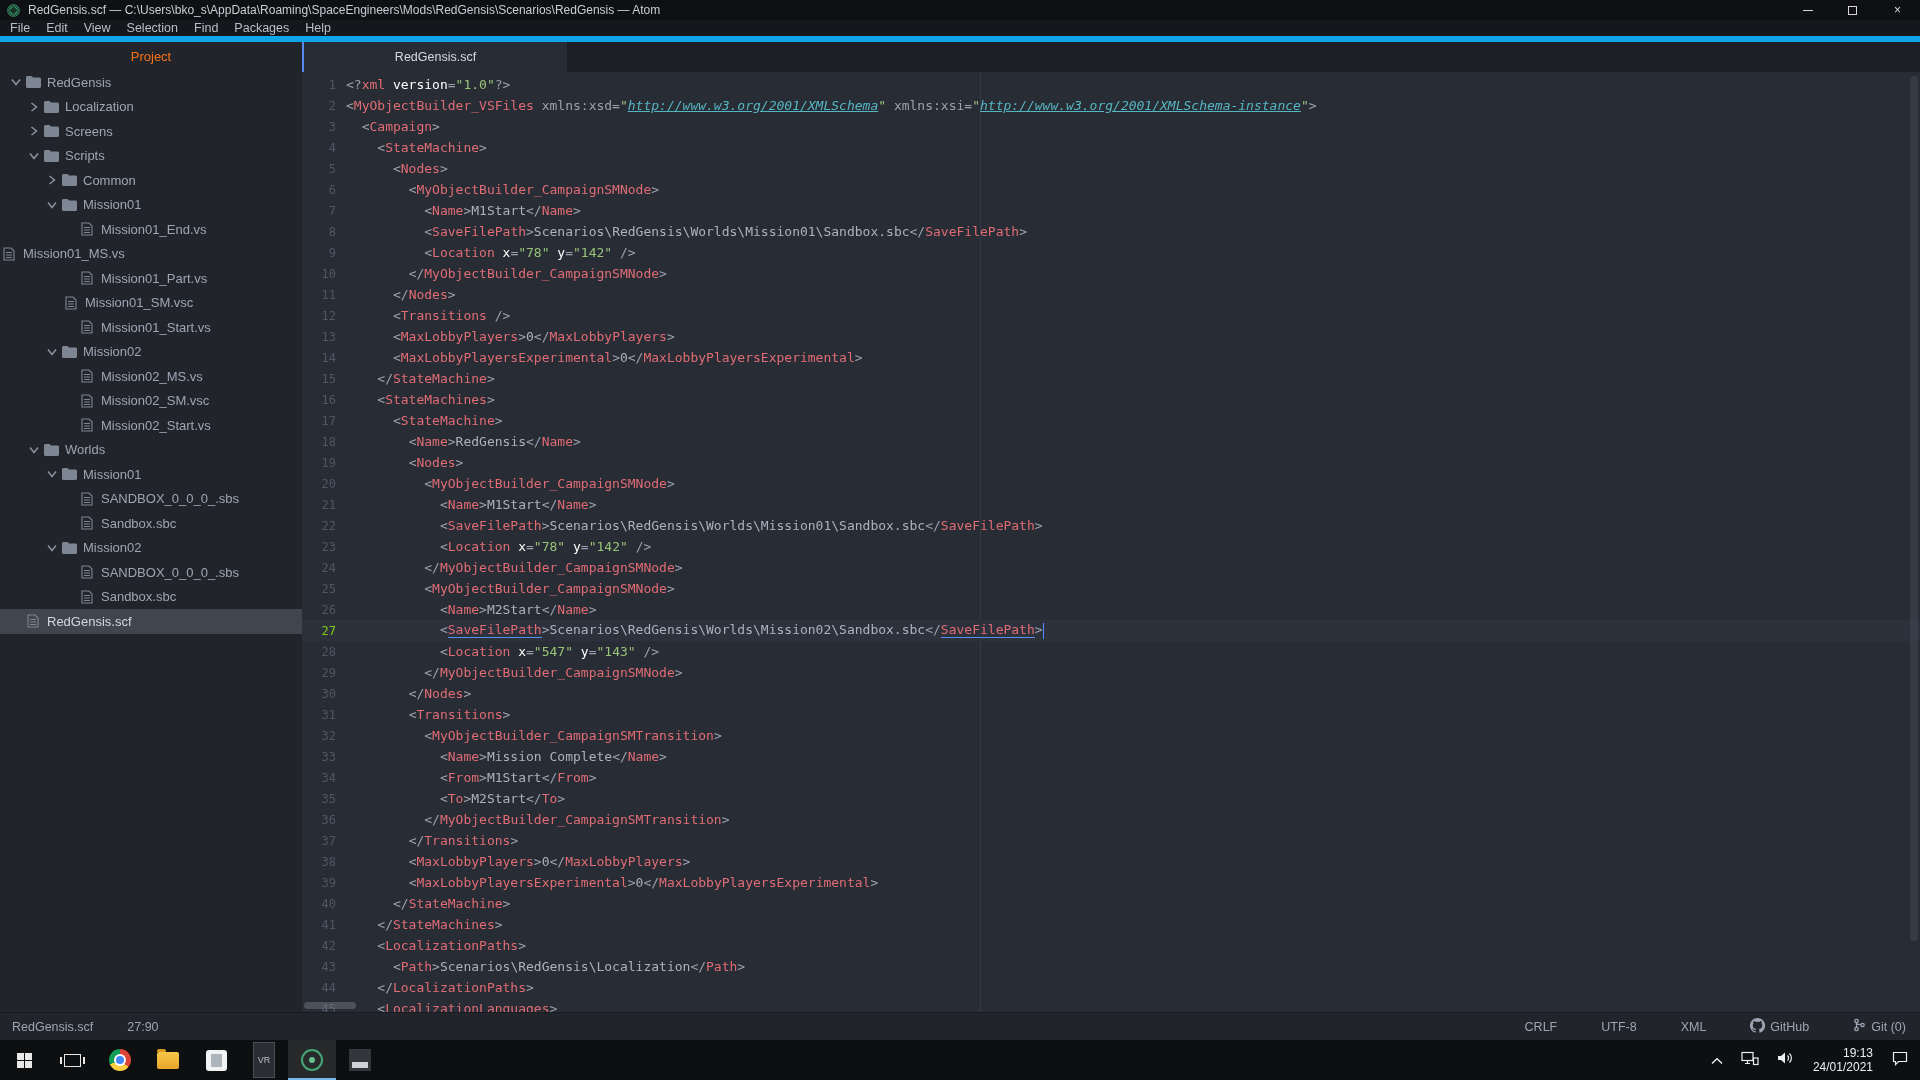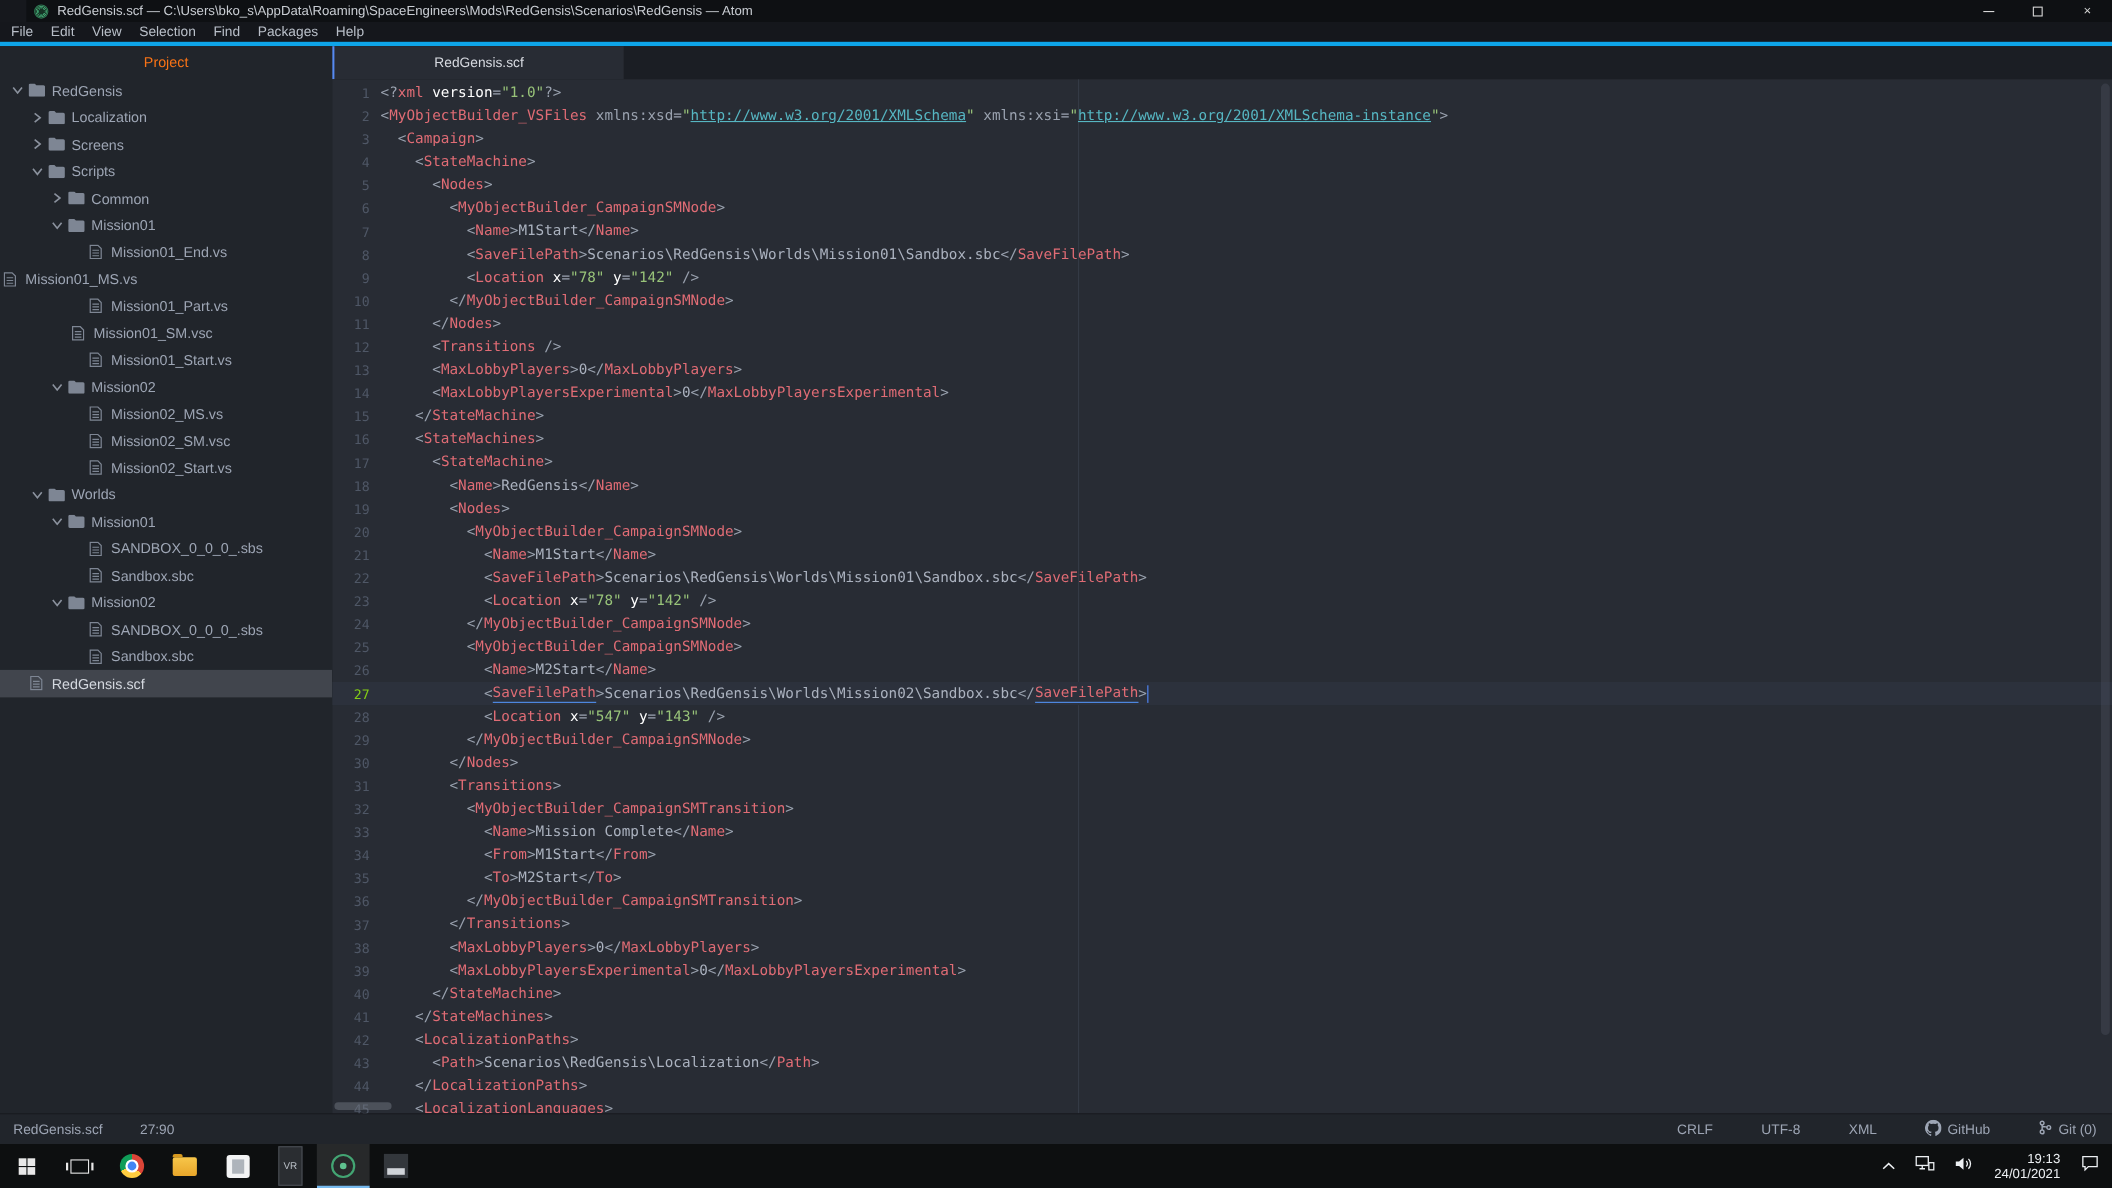--- a/index.html
+++ b/index.html
@@ -1,32 +1,32 @@
 <!DOCTYPE html>
 <html><head>
 <meta charset="utf-8">
 <style>
   * { margin:0; padding:0; box-sizing:border-box; }
   html,body { width:1920px; height:1080px; overflow:hidden; background:#16181d;
               font-family:"Liberation Sans", sans-serif; }
 
   
   .titlebar { height:20px; background:#0e1013; display:flex; align-items:center; color:#c9cdd3;
-              font-size:12px; position:relative;margin-left:24px; }
+              font-size:12px; position:relative; }
   .titlebar .appicon { width:13px; height:13px; border-radius:50%; margin:0 8px 0 7px;
               background:radial-gradient(circle at 50% 50%, #163325 30%, #2f8f62 32%, #163325 40%, #48b37c 42%, #1c3b2b 55%, #43a573 60%, #16251d 70%); border:1px solid #2e7a54; }
   .win-controls { position:absolute; right:0; top:0; height:20px; display:flex; }
   .win-btn { width:45px; height:20px; display:flex; align-items:center; justify-content:center;
              color:#d7d7d7; font-size:12px; }
   .win-btn .mini { width:10px; height:1px; background:#d7d7d7; display:inline-block; }
   .win-btn .maxi { width:9px; height:9px; border:1px solid #d7d7d7; display:inline-block; }
 
   
   .menubar { height:22px; background:#15171c; display:flex; align-items:center; color:#b9bfc8;
-             font-size:12.5px; border-bottom:4px solid #0ea5e9; }
+             font-size:12.5px; border-bottom:6px solid #0ea5e9; }
   .menubar span { padding:0 8px; }
   .menubar span:first-child { padding-left:10px; }
 
   
   .main { height:970px; display:flex; }
 
   
   .sidebar { width:302px; background:#21252b; flex:none; overflow:hidden; color:#9da5b4; position:relative; }
   .proj-header { height:28px; display:flex; align-items:center; justify-content:center;
                  font-size:13px; color:#f97316; }
@@ -51,21 +51,21 @@
   .codelines { position:absolute; top:2px; left:0; right:0; }
   .cl { height:21px; display:flex; align-items:center; }
   .cl.active { background:#2c313c; }
   .ln { width:44px; flex:none; text-align:right; padding-right:10px; color:#4f5766; font-size:12px; }
   .cl.active .ln { color:#84cc16; }
   .ct { white-space:pre; }
   .sp { color:#9aa2af; }
   .st { color:#e06c75; }
   .sa { color:#ffffff; }
   .ss { color:#98c379; }
-  .su { color:#56b6c2; text-decoration:underline; }
+  .su { color:#56b6c2; text-decoration:underline;font-style:italic; }
   .sx { color:#abb2bf; }
   .sm { color:#e06c75; border-bottom:1px solid #5291f0; }
   .cursor { display:inline-block; width:1.5px; height:16px; background:#528bff; vertical-align:middle; }
   .vscroll { position:absolute; right:2px; top:4px; width:8px; height:92%; background:rgba(80,87,100,.35); border-radius:4px; }
   .hscroll { position:absolute; left:2px; bottom:3px; width:52px; height:7px; background:rgba(120,126,138,.45); border-radius:4px; }
 
   
   .statusbar { height:28px; background:#21252b; border-top:1px solid #181b20; display:flex;
                align-items:center; color:#9da5b4; font-size:12.5px; }
   .statusbar .left { display:flex; gap:34px; padding-left:12px; }

